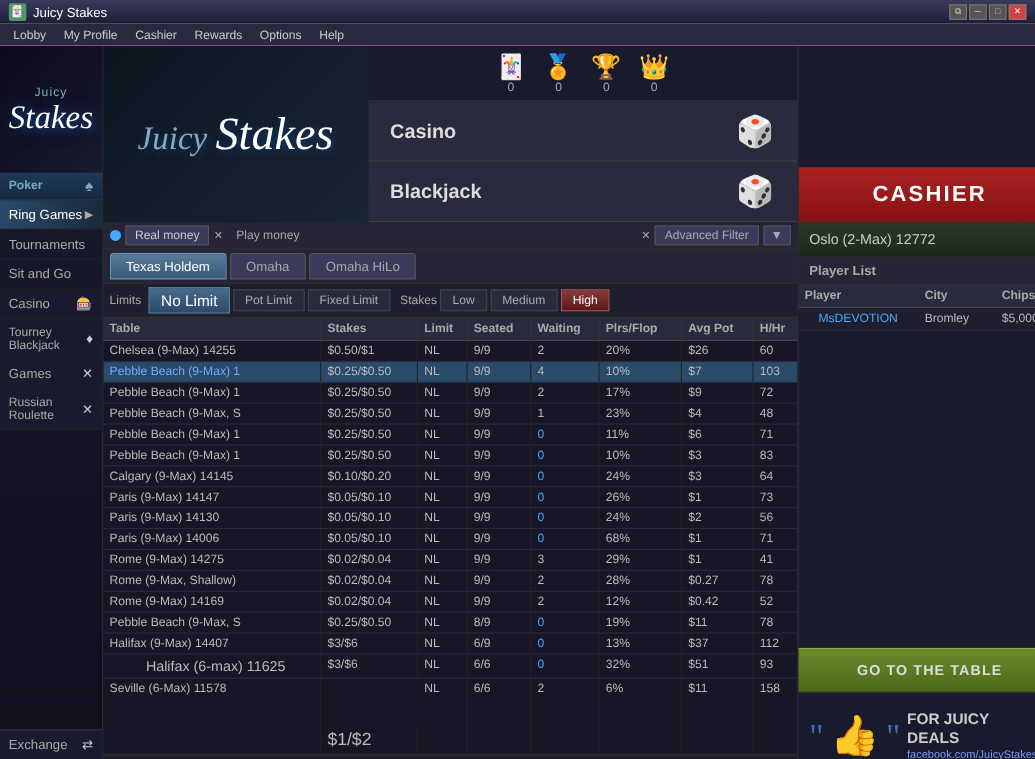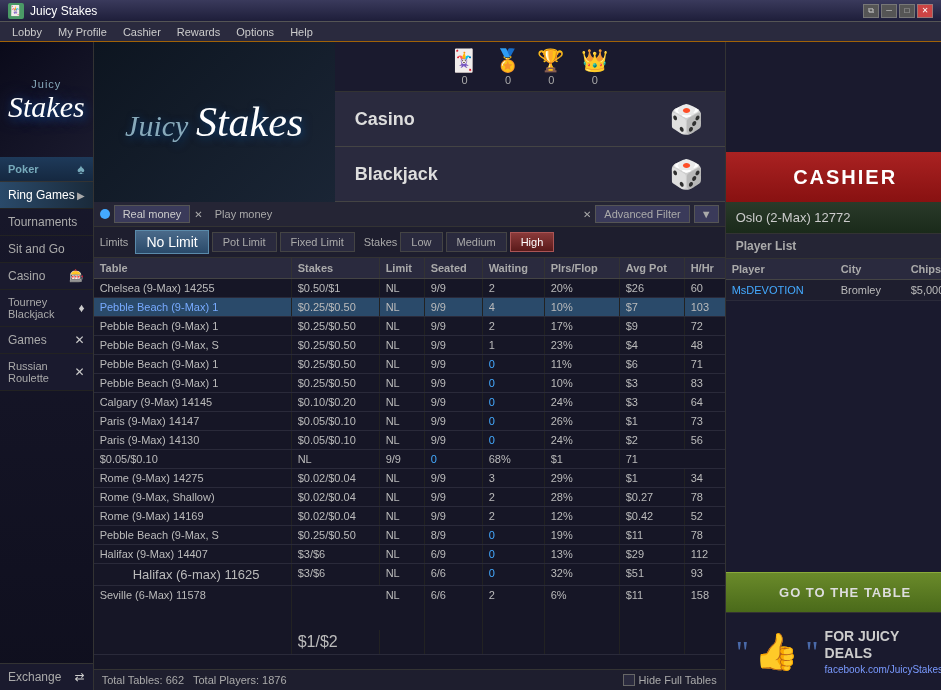--- a/index.html
+++ b/index.html
@@ -141,20 +141,25 @@
           <span style="width:10px;height:10px;background:#4af;border-radius:50%;display:inline-block;"></span>
           <span style="color:#ccc;font-size:11px;padding:2px 8px;background:#3a3a5a;border:1px solid #555;cursor:pointer;">Real money</span>
           <span style="color:#aaa;font-size:10px;cursor:pointer;">✕</span>
           <span style="color:#aaa;font-size:11px;padding:2px 8px;cursor:pointer;">Play money</span>
           <div style="flex:1;"></div>
           <span style="color:#aaa;font-size:10px;cursor:pointer;">✕</span>
           <span style="color:#aaa;font-size:11px;padding:2px 8px;background:#3a3a5a;border:1px solid #555;cursor:pointer;">Advanced Filter</span>
           <span style="color:#aaa;font-size:11px;padding:2px 6px;background:#3a3a5a;border:1px solid #555;cursor:pointer;">▼</span>
         </div>
 
+        <div style="display:flex;gap:3px;padding:3px 6px;background:#252535;border-bottom:1px solid #333;">
+          <div style="padding:4px 14px;background:linear-gradient(to bottom,#5a7a9a,#3a5a7a);color:#fff;border:1px solid #6a9abb;cursor:pointer;font-size:12px;border-radius:3px 3px 0 0;">Texas Holdem</div>
+          <div style="padding:4px 14px;background:#3a3a5a;color:#aaa;border:1px solid #555;cursor:pointer;font-size:12px;border-radius:3px 3px 0 0;">Omaha</div>
+          <div style="padding:4px 14px;background:#3a3a5a;color:#aaa;border:1px solid #555;cursor:pointer;font-size:12px;border-radius:3px 3px 0 0;">Omaha HiLo</div>
+        </div>
 
         <div style="display:flex;align-items:center;padding:3px 6px;background:#1e1e2e;border-bottom:1px solid #333;gap:3px;">
           <span style="color:#aaa;font-size:11px;margin-right:4px;">Limits</span>
           <div style="padding:3px 10px;background:linear-gradient(to bottom,#4a6a8a,#2a4a6a);color:#fff;border:1px solid #5a8aaa;cursor:pointer;font-size:14px;">No Limit</div>
           <div style="padding:3px 10px;background:#2a2a3e;color:#aaa;border:1px solid #444;cursor:pointer;font-size:11px;">Pot Limit</div>
           <div style="padding:3px 10px;background:#2a2a3e;color:#aaa;border:1px solid #444;cursor:pointer;font-size:11px;">Fixed Limit</div>
           <span style="color:#aaa;font-size:11px;margin-left:6px;">Stakes</span>
           <div style="padding:3px 10px;background:#2a2a3e;color:#aaa;border:1px solid #444;cursor:pointer;font-size:11px;">Low</div>
           <div style="padding:3px 10px;background:#2a2a3e;color:#aaa;border:1px solid #444;cursor:pointer;font-size:11px;">Medium</div>
           <div style="padding:3px 10px;background:linear-gradient(to bottom,#8a3a3a,#5a1a1a);color:#fff;border:1px solid #aa5555;cursor:pointer;font-size:11px;">High</div>
@@ -256,37 +261,38 @@
     <div style="padding:3px 6px;color:#bbb;font-size:11px;border-right:1px solid #222;overflow:hidden;white-space:nowrap;">Paris (9-Max) 14130</div>
     <div style="padding:3px 6px;color:#bbb;font-size:11px;border-right:1px solid #222;">$0.05/$0.10</div>
     <div style="padding:3px 6px;color:#bbb;font-size:11px;border-right:1px solid #222;">NL</div>
     <div style="padding:3px 6px;color:#bbb;font-size:11px;border-right:1px solid #222;">9/9</div>
     <div style="padding:3px 6px;color:#4af;font-size:11px;border-right:1px solid #222;">0</div>
     <div style="padding:3px 6px;color:#bbb;font-size:11px;border-right:1px solid #222;">24%</div>
     <div style="padding:3px 6px;color:#bbb;font-size:11px;border-right:1px solid #222;">$2</div>
     <div style="padding:3px 6px;color:#bbb;font-size:11px;">56</div>
   </div>
             <div style="display: grid; grid-template-columns: 198px 88px 45px 58px 62px 75px 65px 40px; border-bottom: 1px solid rgb(42, 42, 58); cursor: pointer;">
+    <div style="padding:3px 6px;color:#bbb;font-size:11px;border-right:1px solid #222;overflow:hidden;white-space:nowrap;">Paris (9-Max) 14006</div>
     <div style="padding:3px 6px;color:#bbb;font-size:11px;border-right:1px solid #222;">$0.05/$0.10</div>
     <div style="padding:3px 6px;color:#bbb;font-size:11px;border-right:1px solid #222;">NL</div>
     <div style="padding:3px 6px;color:#bbb;font-size:11px;border-right:1px solid #222;">9/9</div>
     <div style="padding:3px 6px;color:#4af;font-size:11px;border-right:1px solid #222;">0</div>
     <div style="padding:3px 6px;color:#bbb;font-size:11px;border-right:1px solid #222;">68%</div>
     <div style="padding:3px 6px;color:#bbb;font-size:11px;border-right:1px solid #222;">$1</div>
     <div style="padding:3px 6px;color:#bbb;font-size:11px;">71</div>
   </div>
             <div style="display: grid; grid-template-columns: 198px 88px 45px 58px 62px 75px 65px 40px; border-bottom: 1px solid rgb(42, 42, 58); cursor: pointer;">
     <div style="padding:3px 6px;color:#bbb;font-size:11px;border-right:1px solid #222;overflow:hidden;white-space:nowrap;">Rome (9-Max) 14275</div>
     <div style="padding:3px 6px;color:#bbb;font-size:11px;border-right:1px solid #222;">$0.02/$0.04</div>
     <div style="padding:3px 6px;color:#bbb;font-size:11px;border-right:1px solid #222;">NL</div>
     <div style="padding:3px 6px;color:#bbb;font-size:11px;border-right:1px solid #222;">9/9</div>
     <div style="padding:3px 6px;color:#bbb;font-size:11px;border-right:1px solid #222;">3</div>
     <div style="padding:3px 6px;color:#bbb;font-size:11px;border-right:1px solid #222;">29%</div>
     <div style="padding:3px 6px;color:#bbb;font-size:11px;border-right:1px solid #222;">$1</div>
-    <div style="padding:3px 6px;color:#bbb;font-size:11px;">34</div>
+    <div style="padding:3px 6px;color:#bbb;font-size:11px;">41</div>
   </div>
             <div style="display: grid; grid-template-columns: 198px 88px 45px 58px 62px 75px 65px 40px; border-bottom: 1px solid rgb(42, 42, 58); cursor: pointer;">
     <div style="padding:3px 6px;color:#bbb;font-size:11px;border-right:1px solid #222;overflow:hidden;white-space:nowrap;">Rome (9-Max, Shallow)</div>
     <div style="padding:3px 6px;color:#bbb;font-size:11px;border-right:1px solid #222;">$0.02/$0.04</div>
     <div style="padding:3px 6px;color:#bbb;font-size:11px;border-right:1px solid #222;">NL</div>
     <div style="padding:3px 6px;color:#bbb;font-size:11px;border-right:1px solid #222;">9/9</div>
     <div style="padding:3px 6px;color:#bbb;font-size:11px;border-right:1px solid #222;">2</div>
     <div style="padding:3px 6px;color:#bbb;font-size:11px;border-right:1px solid #222;">28%</div>
     <div style="padding:3px 6px;color:#bbb;font-size:11px;border-right:1px solid #222;">$0.27</div>
     <div style="padding:3px 6px;color:#bbb;font-size:11px;">78</div>
@@ -311,21 +317,21 @@
     <div style="padding:3px 6px;color:#bbb;font-size:11px;border-right:1px solid #222;">$11</div>
     <div style="padding:3px 6px;color:#bbb;font-size:11px;">78</div>
   </div>
             <div style="display: grid; grid-template-columns: 198px 88px 45px 58px 62px 75px 65px 40px; border-bottom: 1px solid rgb(42, 42, 58); cursor: pointer;">
     <div style="padding:3px 6px;color:#bbb;font-size:11px;border-right:1px solid #222;overflow:hidden;white-space:nowrap;">Halifax (9-Max) 14407</div>
     <div style="padding:3px 6px;color:#bbb;font-size:11px;border-right:1px solid #222;">$3/$6</div>
     <div style="padding:3px 6px;color:#bbb;font-size:11px;border-right:1px solid #222;">NL</div>
     <div style="padding:3px 6px;color:#bbb;font-size:11px;border-right:1px solid #222;">6/9</div>
     <div style="padding:3px 6px;color:#4af;font-size:11px;border-right:1px solid #222;">0</div>
     <div style="padding:3px 6px;color:#bbb;font-size:11px;border-right:1px solid #222;">13%</div>
-    <div style="padding:3px 6px;color:#bbb;font-size:11px;border-right:1px solid #222;">$29</div>
+    <div style="padding:3px 6px;color:#bbb;font-size:11px;border-right:1px solid #222;">$37</div>
     <div style="padding:3px 6px;color:#bbb;font-size:11px;">112</div>
   </div>
             <div style="display: grid; grid-template-columns: 198px 88px 45px 58px 62px 75px 65px 40px; border-bottom: 1px solid rgb(42, 42, 58); cursor: pointer;">
     <div style="padding:3px 6px;color:#bbb;font-size:13px;border-right:1px solid #222;overflow:hidden;white-space:nowrap;margin-left:33px;">Halifax (6-max) 11625</div>
     <div style="padding:3px 6px;color:#bbb;font-size:11px;border-right:1px solid #222;">$3/$6</div>
     <div style="padding:3px 6px;color:#bbb;font-size:11px;border-right:1px solid #222;">NL</div>
     <div style="padding:3px 6px;color:#bbb;font-size:11px;border-right:1px solid #222;">6/6</div>
     <div style="padding:3px 6px;color:#4af;font-size:11px;border-right:1px solid #222;">0</div>
     <div style="padding:3px 6px;color:#bbb;font-size:11px;border-right:1px solid #222;">32%</div>
     <div style="padding:3px 6px;color:#bbb;font-size:11px;border-right:1px solid #222;">$51</div>
@@ -366,21 +372,21 @@
           <span>Player List</span>
         </div>
 
         <div style="display:grid;grid-template-columns:1fr 70px 60px;background:#2a2a3e;border-bottom:1px solid #444;">
           <div style="padding:4px 6px;color:#aaa;font-size:11px;font-weight:bold;">Player</div>
           <div style="padding:4px 6px;color:#aaa;font-size:11px;font-weight:bold;">City</div>
           <div style="padding:4px 6px;color:#aaa;font-size:11px;font-weight:bold;">Chips</div>
         </div>
 
         <div style="display:grid;grid-template-columns:1fr 70px 60px;border-bottom:1px solid #2a2a3a;background:#1e1e2e;">
-          <div style="padding:4px 6px;color:#4af;font-size:11px;">MsDEVOTION</div>
+          <div style="padding:4px 6px;color:#4af;font-size:11px;text-align:center;">MsDEVOTION</div>
           <div style="padding:4px 6px;color:#bbb;font-size:11px;">Bromley</div>
           <div style="padding:4px 6px;color:#bbb;font-size:11px;">$5,000</div>
         </div>
 
         <div style="flex:1;"></div>
 
         <div style="background:linear-gradient(to bottom,#6a8a2a,#4a6a1a);color:#ddd;font-size:13px;font-weight:bold;letter-spacing:1px;text-align:center;padding:12px;cursor:pointer;border-top:1px solid #8aaa3a;">
           <span>GO TO THE TABLE</span>
         </div>
 

